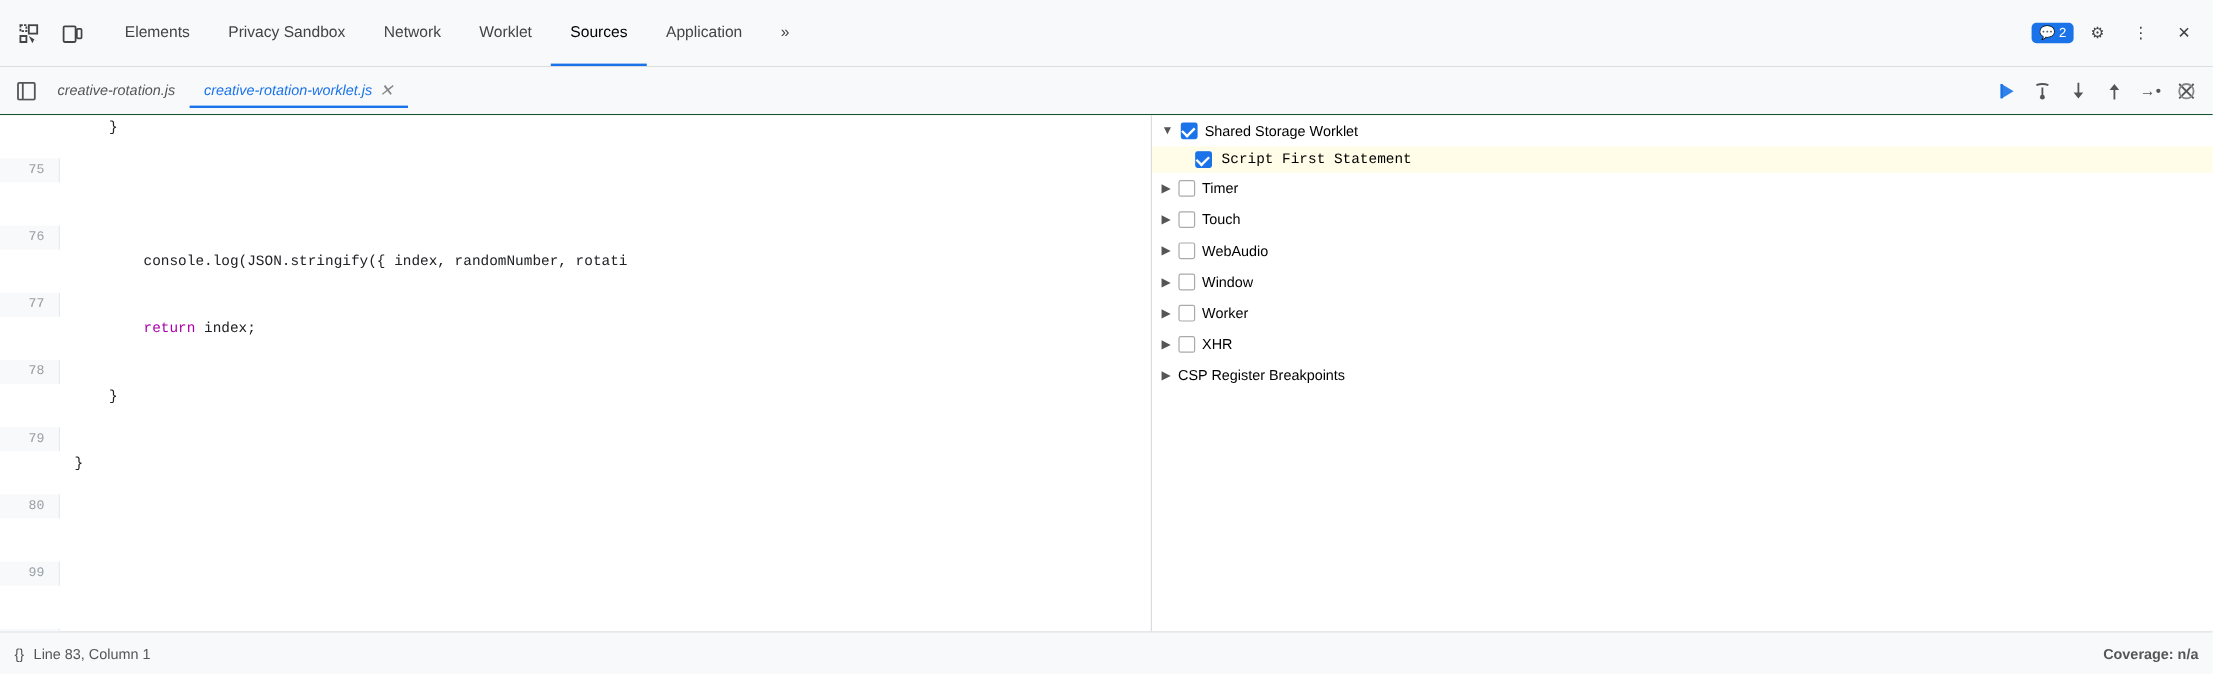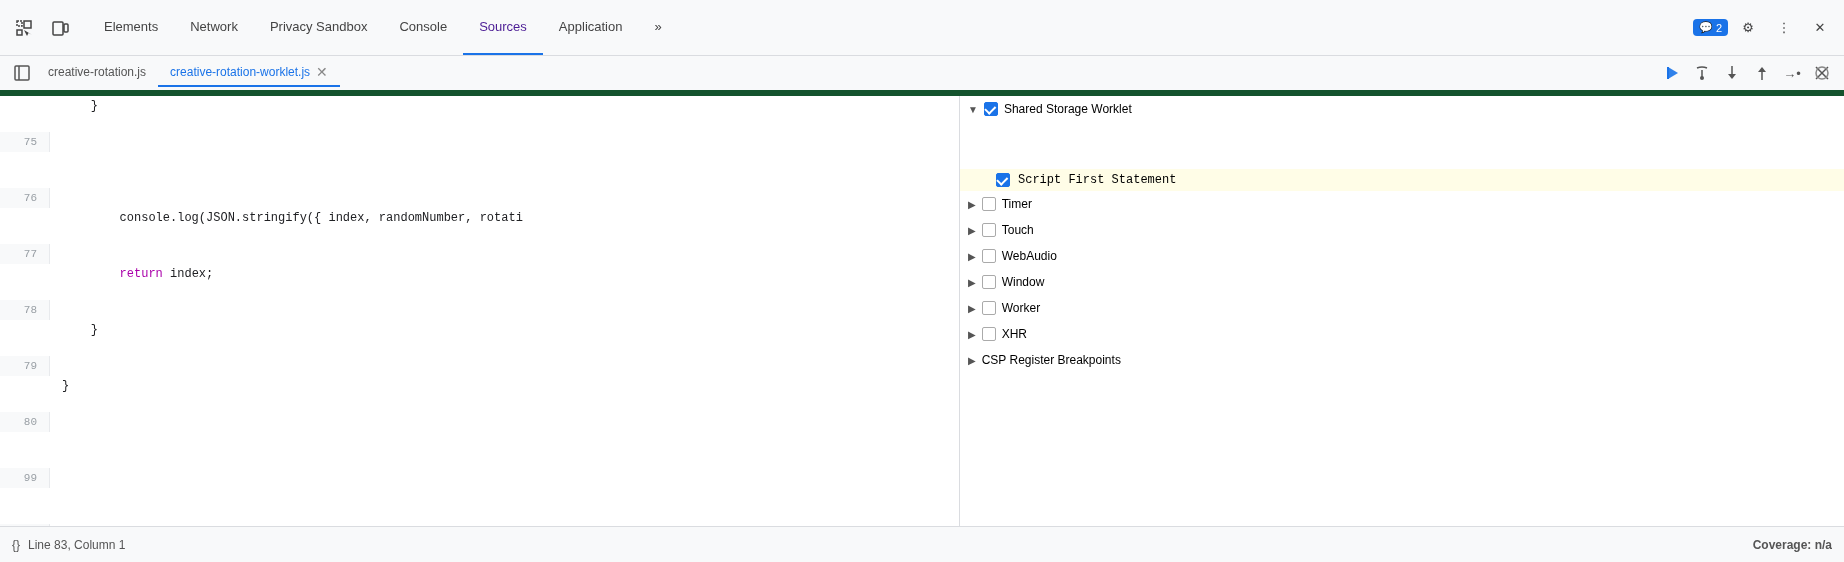--- a/index.html
+++ b/index.html
@@ -49,21 +49,21 @@
       height: 100%;
       padding: 0 16px;
       cursor: pointer;
       font-size: 13px;
       color: #444;
       border-bottom: 2px solid transparent;
       white-space: nowrap;
       justify-content: center;
     }
     .nav-tab.active {
-      color: #4c1d95;
+      color: #000000;
       border-bottom: 2px solid #1a73e8;
     }
     .toolbar-right {
       display: flex;
       align-items: center;
       gap: 4px;
       margin-left: auto;
     }
     .badge {
       background: #1a73e8;
@@ -74,23 +74,24 @@
       display: flex;
       align-items: center;
       gap: 3px;
     }
 
     
     .file-toolbar {
       display: flex;
       align-items: center;
       height: 40px;
-      border-bottom: 6px solid #14532d;
+      border-bottom: 1px solid #14532d;
       background: #f8f9fa;
       padding: 0 8px;
+      font-style: italic;
     }
     .file-tab {
       display: flex;
       align-items: center;
       gap: 6px;
       padding: 6px 12px;
       cursor: pointer;
       font-size: 12px;
       color: #555;
       border-bottom: 2px solid transparent;
@@ -178,21 +179,20 @@
       overflow-y: auto;
       background: #ffffff;
     }
     .bp-item {
       display: flex;
       align-items: center;
       padding: 4px 12px;
       font-size: 12px;
       cursor: pointer;
       gap: 8px;
-      margin-top: 47px;
     }
     .bp-item.highlighted {
       background: #fffde7;
     }
     .bp-category {
       display: flex;
       align-items: center;
       padding: 6px 12px 6px 8px;
       font-size: 12px;
       cursor: pointer;
@@ -272,27 +272,27 @@
         <rect x="2" y="3" width="10" height="13" rx="1" fill="none" stroke="#444" stroke-width="1.5"></rect>
         <rect x="13" y="5" width="4" height="8" rx="1" fill="none" stroke="#444" stroke-width="1.5"></rect>
       </svg>
     </div>
   </div>
   <div class="nav-tabs">
     <div class="nav-tab">
       <span>Elements</span>
     </div>
     <div class="nav-tab">
+      <span>Privacy Sandbox</span>
+    </div>
+    <div class="nav-tab">
       <span>Network</span>
     </div>
     <div class="nav-tab">
-      <span>Privacy Sandbox</span>
-    </div>
-    <div class="nav-tab">
-      <span>Console</span>
+      <span>Worklet</span>
     </div>
     <div class="nav-tab active">
       <span>Sources</span>
     </div>
     <div class="nav-tab">
       <span>Application</span>
     </div>
     <div class="nav-tab">
       <span>»</span>
     </div>

